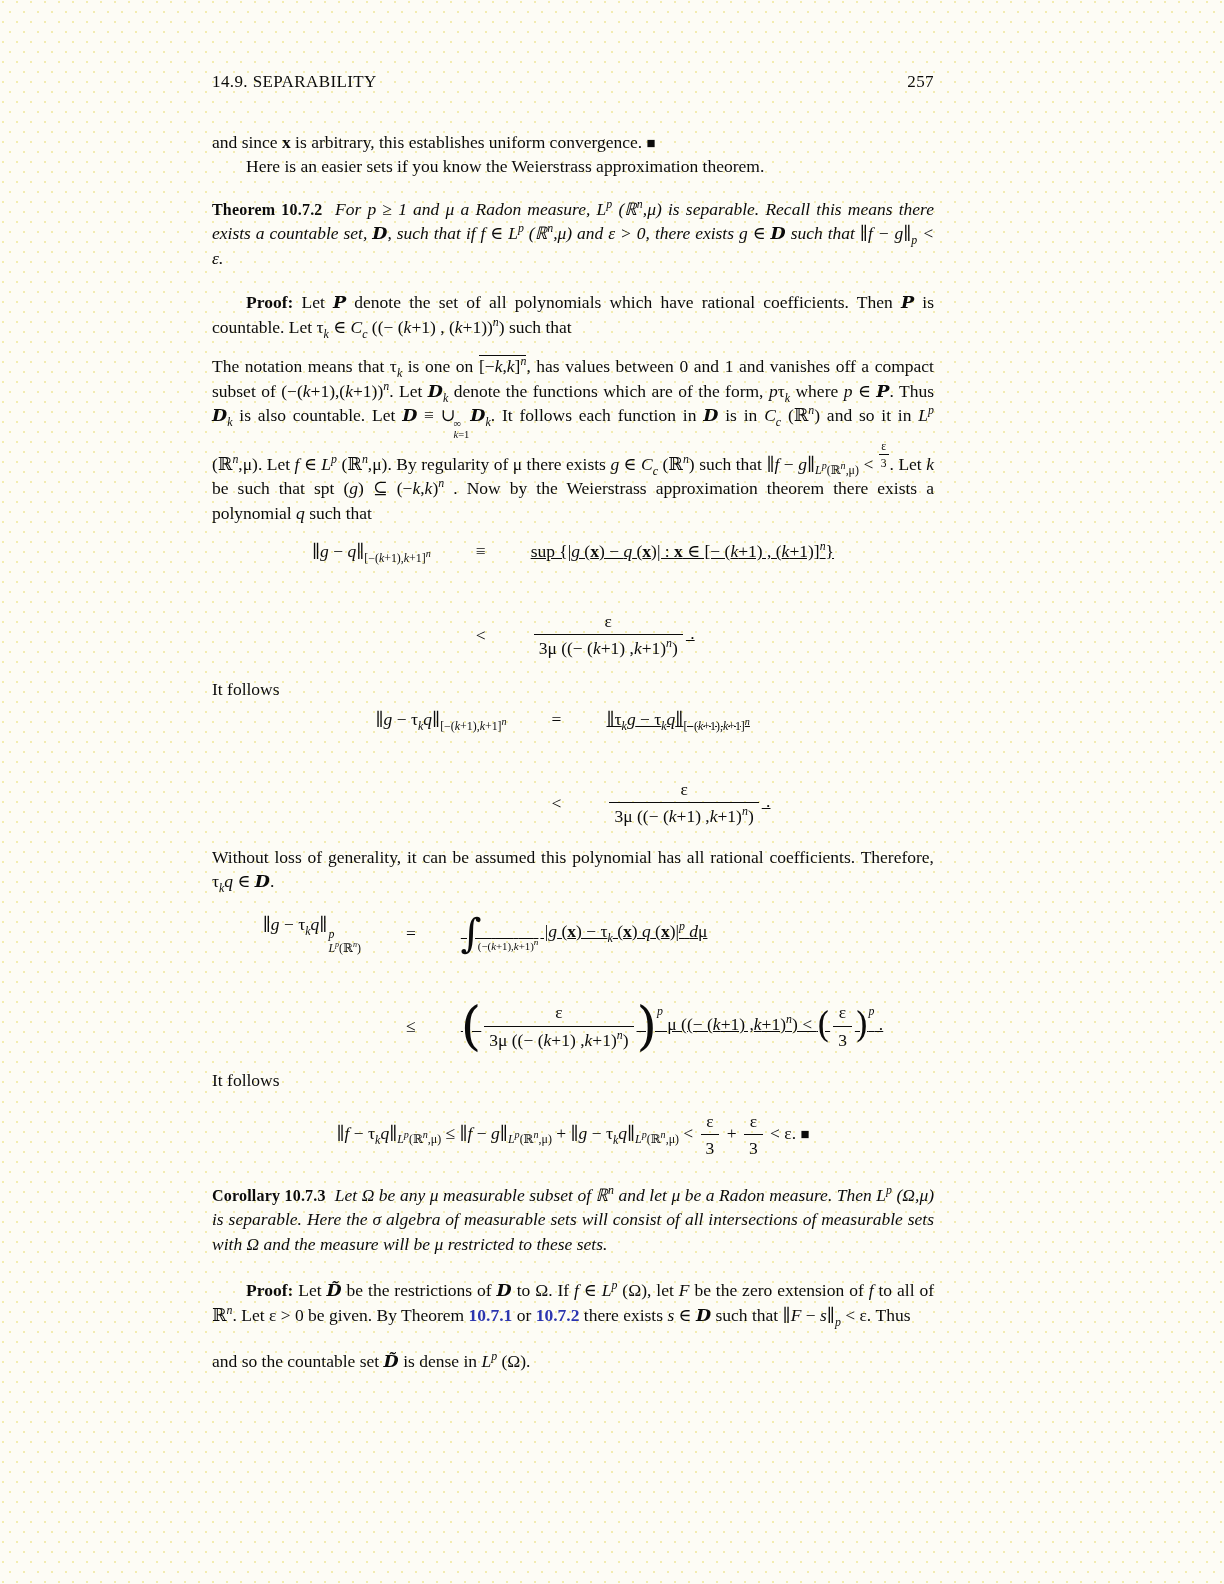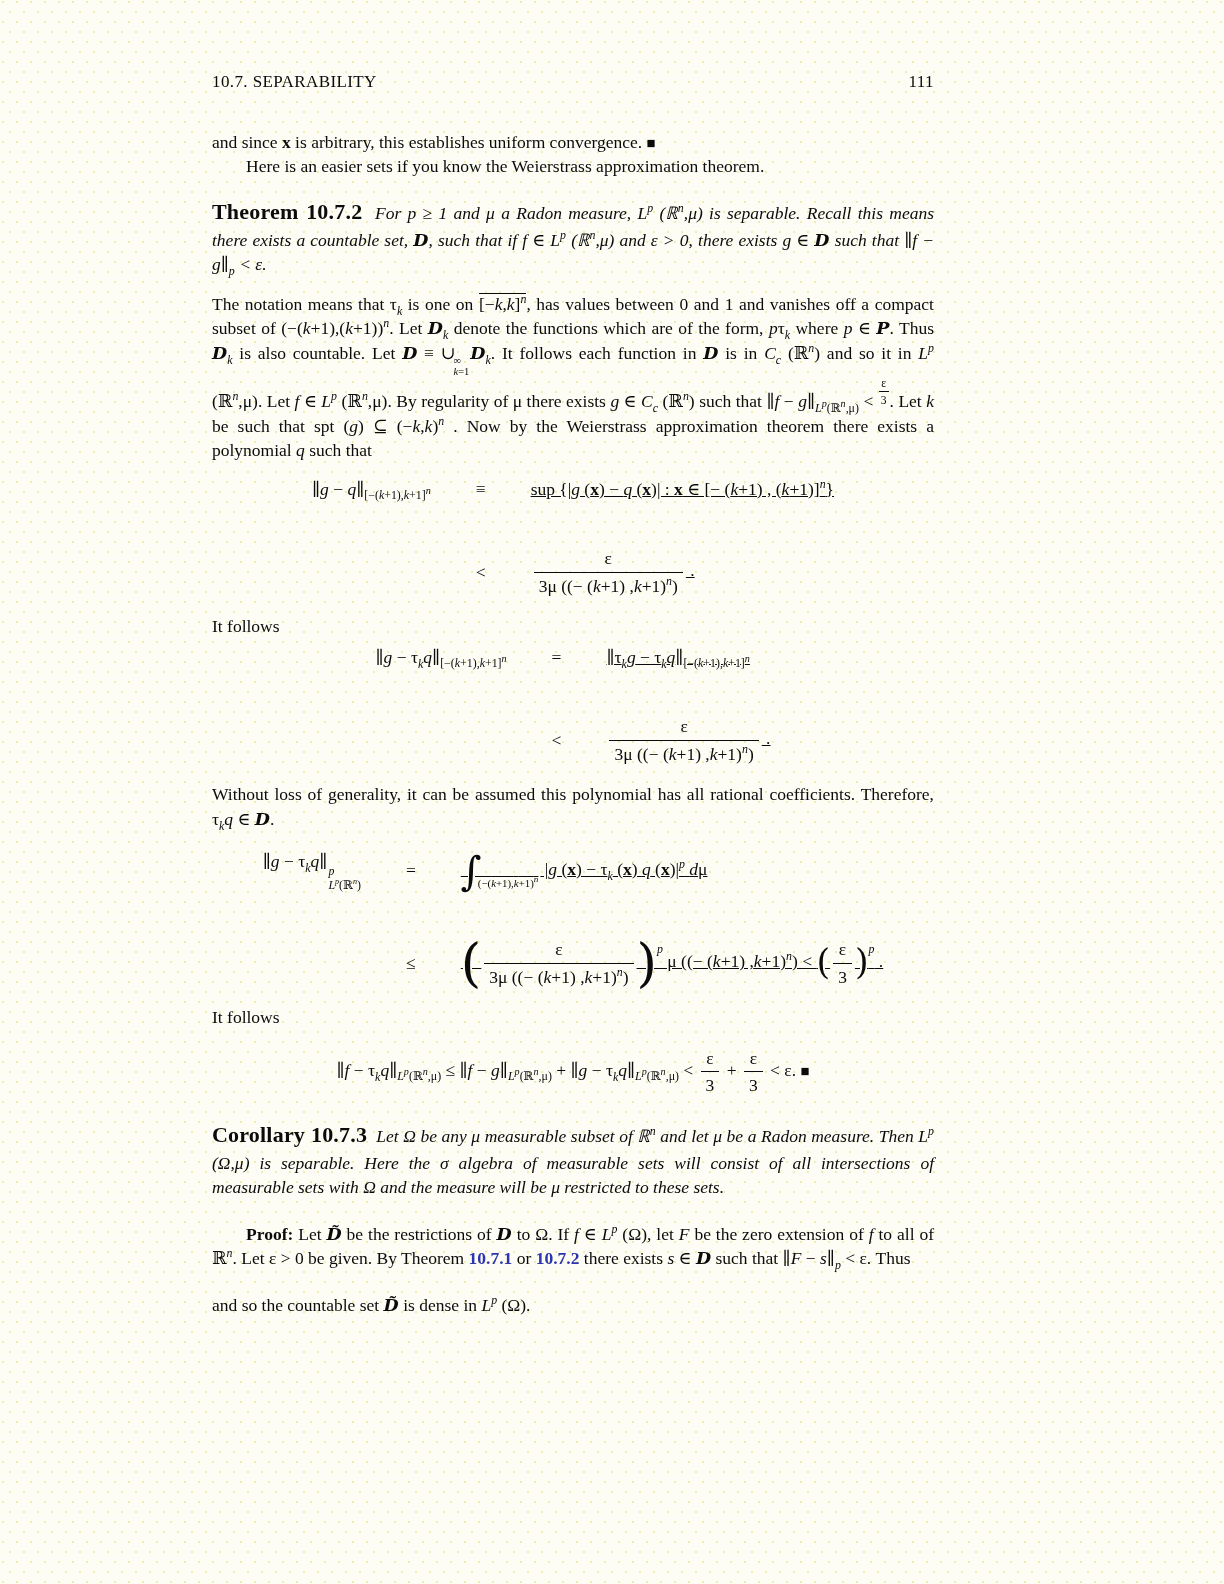--- a/index.html
+++ b/index.html
@@ -22,21 +22,21 @@
   .content { position:absolute; left:212px; top:0; width:722px; }
 
   .pagehead { display:flex; justify-content:space-between; margin-top:70px; font-size:17px; letter-spacing:0.4px; }
 
   p.body { text-align:justify; }
   .indent { text-indent:34px; }
   .mt-lg { margin-top:22px; }
   .mt-md { margin-top:16px; }
   .mt-sm { margin-top:12px; }
 
-  .thmhead { font-size:22px; font-weight:bold; letter-spacing:0.2px; }
+  .thmhead { font-size:16px; font-weight:bold; letter-spacing:0.2px; }
   .thmbody { font-style:italic; }
 
   .scr { font-family:"DejaVu Serif",serif; font-style:italic; font-weight:600; }
   .ref { color:var(--link); cursor:pointer; text-decoration:none;font-weight:bold; }
   .qed { font-size:15px; }
   .ol { display:inline-block; border-top:1.2px solid #0b0b0b; line-height:1.08; padding-top:1px; }
 
   sub, sup { line-height:0; }
   sub { font-size:68%; }
   sup { font-size:68%; }
@@ -71,29 +71,30 @@
   .lims { display:inline-flex; flex-direction:column; font-size:60%; line-height:1.1; vertical-align:-0.5em; text-align:left; margin-left:-2px; margin-right:1px; }
   .ss { display:inline-flex; flex-direction:column; align-items:flex-start; font-size:68%; line-height:1.2; vertical-align:-0.65em; margin-left:1px; }
 </style>
 </head>
 <body>
 
 <div class="page">
   <div class="content">
 
     <div class="pagehead">
-      <span>10.7. SEPARABILITY</span>
-      <span>111</span>
+      <span>14.9. SEPARABILITY</span>
+      <span>257</span>
     </div>
 
     <p class="body mt-lg" style="margin-top:36px">and since <b>x</b> is arbitrary, this establishes uniform convergence. <span class="qed">■</span></p>
     <p class="body indent">Here is an easier sets if you know the Weierstrass approximation theorem.</p>
 
     <p class="body mt-md" style="margin-top:18px"><span class="thmhead">Theorem 10.7.2</span>&nbsp; <span class="thmbody">For p ≥ 1 and μ a Radon measure, L<sup>p</sup> (ℝ<sup>n</sup>,μ) is separable. Recall this means there exists a countable set, <span class="scr">D</span>, such that if f ∈ L<sup>p</sup> (ℝ<sup>n</sup>,μ) and ε &gt; 0, there exists g ∈ <span class="scr">D</span> such that ∥f − g∥<sub>p</sub> &lt; ε.</span></p>
 
+    <p class="body indent mt-md" style="margin-top:20px"><b>Proof:</b> Let <span class="scr">P</span> denote the set of all polynomials which have rational coefficients. Then <span class="scr">P</span> is countable. Let τ<sub><i>k</i></sub> ∈ <i>C<sub>c</sub></i> ((− (<i>k</i>+1) , (<i>k</i>+1))<sup><i>n</i></sup>) such that</p>
 
 
     <p class="body mt-sm" style="margin-top:15px">The notation means that τ<sub><i>k</i></sub> is one on <span class="ol">[−<i>k</i>,<i>k</i>]<sup><i>n</i></sup></span>, has values between 0 and 1 and vanishes off a compact subset of (−(<i>k</i>+1),(<i>k</i>+1))<sup><i>n</i></sup>. Let <span class="scr">D</span><sub><i>k</i></sub> denote the functions which are of the form, <i>p</i>τ<sub><i>k</i></sub> where <i>p</i> ∈ <span class="scr">P</span>. Thus <span class="scr">D</span><sub><i>k</i></sub> is also countable. Let <span class="scr">D</span> ≡ ∪<span class="lims">
           <span>∞</span>
           <span><i>k</i>=1</span>
         </span><span class="scr">D</span><sub><i>k</i></sub>. It follows each function in <span class="scr">D</span> is in <i>C<sub>c</sub></i> (ℝ<sup><i>n</i></sup>) and so it in <i>L<sup>p</sup></i> (ℝ<sup><i>n</i></sup>,μ). Let <i>f</i> ∈ <i>L<sup>p</sup></i> (ℝ<sup><i>n</i></sup>,μ). By regularity of μ there exists <i>g</i> ∈ <i>C<sub>c</sub></i> (ℝ<sup><i>n</i></sup>) such that ∥<i>f</i> − <i>g</i>∥<sub><i>L<sup>p</sup></i>(ℝ<sup><i>n</i></sup>,μ)</sub> &lt; <span class="frac sm"><span class="num">ε</span><span class="den">3</span></span>. Let <i>k</i> be such that spt (<i>g</i>) ⊆ (−<i>k</i>,<i>k</i>)<sup><i>n</i></sup> . Now by the Weierstrass approximation theorem there exists a polynomial <i>q</i> such that</p>
 
     <div class="eqgrid mt-sm" style="margin-top:14px">
       <span class="lhs">∥<i>g</i> − <i>q</i>∥<sub>[−(<i>k</i>+1),<i>k</i>+1]<sup><i>n</i></sup></sub></span>
       <span class="rel">≡</span>

